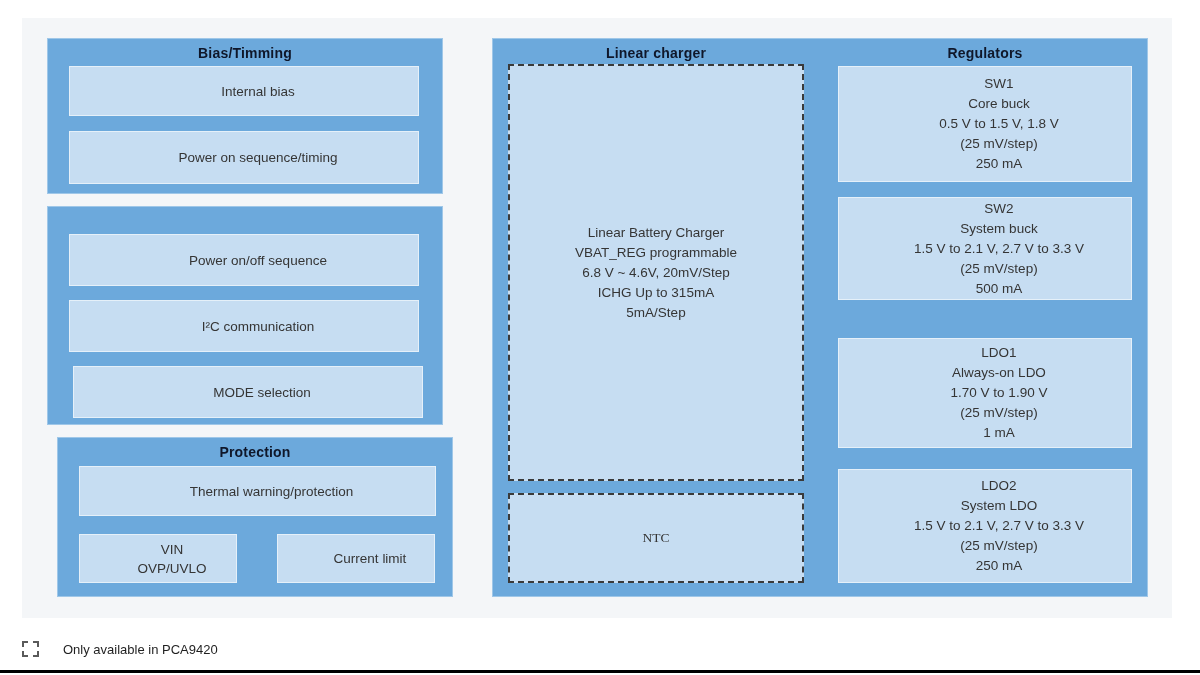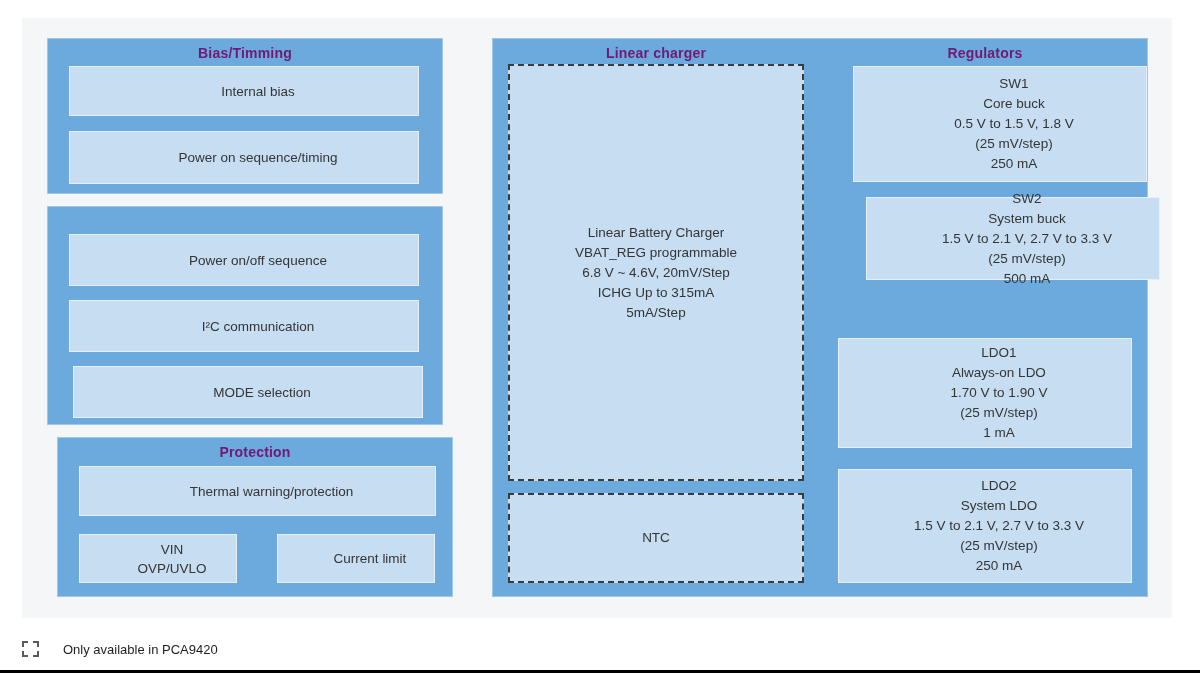--- a/index.html
+++ b/index.html
@@ -22,21 +22,21 @@
     background: var(--blue, #6ca9dc);
     border: 1px solid rgba(255,255,255,0.35);
     box-sizing: border-box;
   }
   .block-title {
     position: absolute;
     top: 6px;
     text-align: center;
     font-weight: 700;
     font-size: 14px;
-    color: #701a75;
+    color: #0f172a;
     letter-spacing: 0.2px;
   }
   .lightbox {
     position: absolute;
     background: var(--lightblue, #c6ddf2);
     border: 1px solid rgba(255,255,255,0.55);
     box-sizing: border-box;
     display: flex;
     flex-direction: column;
     align-items: center;
@@ -119,30 +119,30 @@
       <div class="block-title" style="left:15px; width:296px;">Linear charger</div>
       <div class="block-title" style="left:345px; width:294px;">Regulators</div>
 
       <div class="dashedbox multiline" style="left:15px; top:25px; width:296px; height:417px;">
           <div>Linear Battery Charger</div>
           <div>VBAT_REG programmable</div>
           <div>6.8 V ~ 4.6V, 20mV/Step</div>
           <div>ICHG Up to 315mA</div>
           <div>5mA/Step</div>
         </div>
-      <div class="dashedbox" style="left:15px; top:454px; width:296px; height:90px;">NTC</div>
+      <div class="dashedbox" style="left:15px; top:454px; width:296px; height:90px;font-family:Liberation Serif, serif;">NTC</div>
 
-      <div class="lightbox multiline" style="left:345px; top:27px; width:294px; height:116px;margin-left:15px;">
+      <div class="lightbox multiline" style="left:345px; top:27px; width:294px; height:116px;">
           <div>SW1</div>
           <div>Core buck</div>
           <div>0.5 V to 1.5 V, 1.8 V</div>
           <div>(25 mV/step)</div>
           <div>250 mA</div>
         </div>
-      <div class="lightbox multiline" style="left:345px; top:158px; width:294px; height:83px;margin-left:28px;">
+      <div class="lightbox multiline" style="left:345px; top:158px; width:294px; height:103px;">
           <div>SW2</div>
           <div>System buck</div>
           <div>1.5 V to 2.1 V, 2.7 V to 3.3 V</div>
           <div>(25 mV/step)</div>
           <div>500 mA</div>
         </div>
       <div class="lightbox multiline" style="left:345px; top:299px; width:294px; height:110px;">
           <div>LDO1</div>
           <div>Always-on LDO</div>
           <div>1.70 V to 1.90 V</div>

